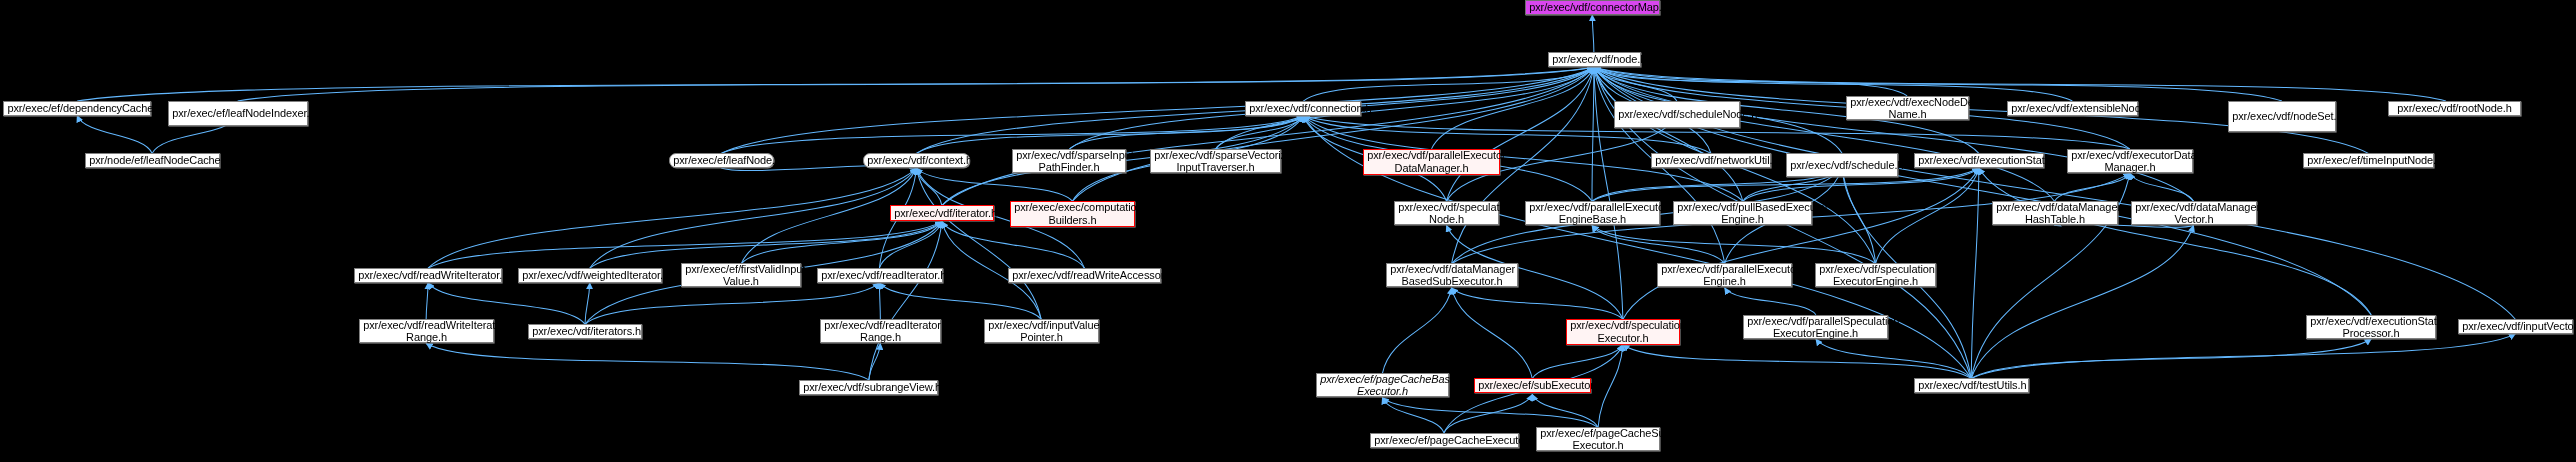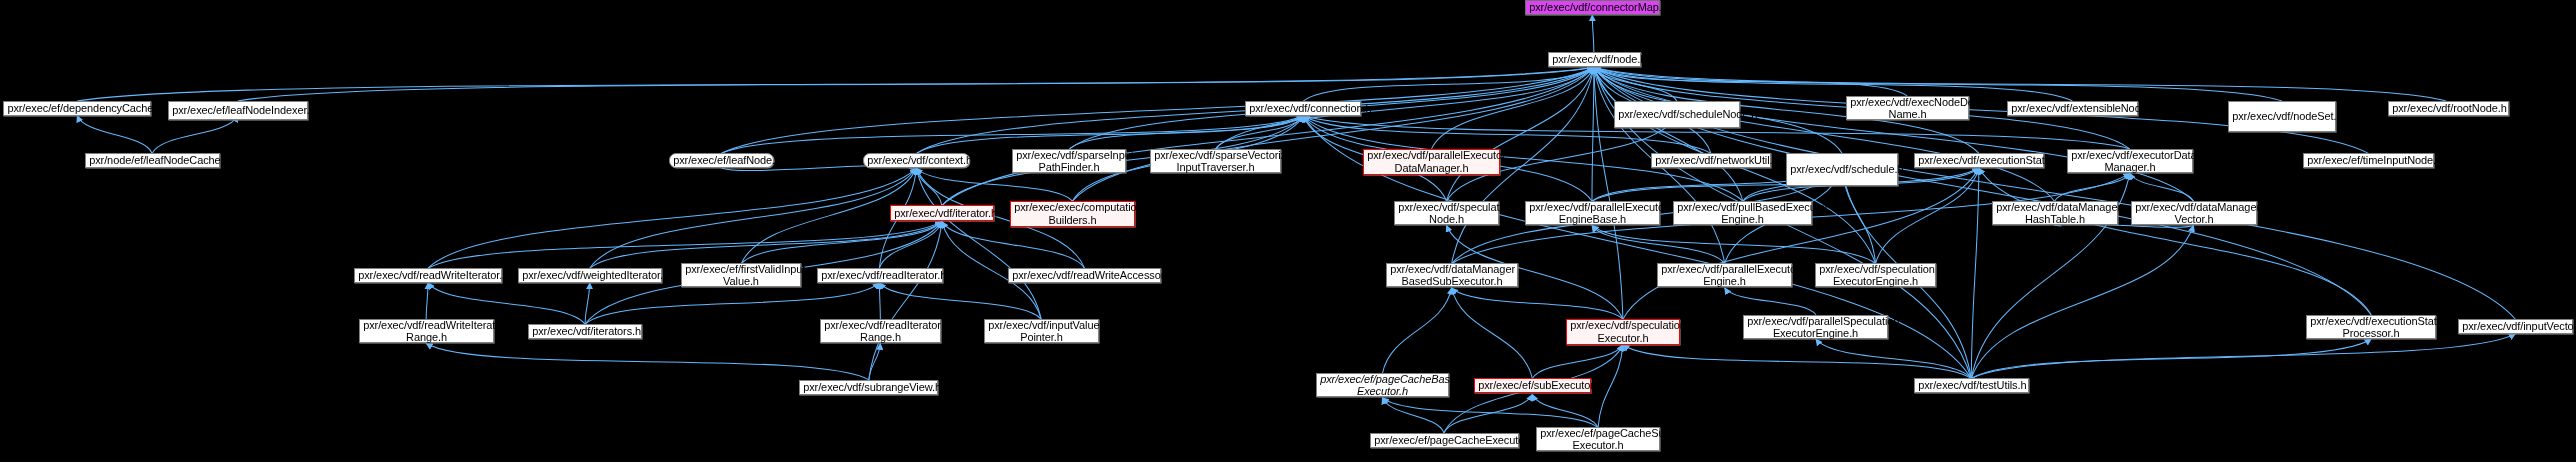--- a/index.html
+++ b/index.html
@@ -167,39 +167,39 @@
         <path d="M 3090 593 C 3060.78 554.1425, 2875.72 569.8575, 2846.5 531" fill="none" stroke="#63b8ff" stroke-width="1.6" marker-end="url(#arrow)"></path>
         <path d="M 3090 593 C 3131.82 469.3175, 3396.68 476.6825, 3438.5 353" fill="none" stroke="#63b8ff" stroke-width="1.6" marker-end="url(#arrow)"></path>
         <path d="M 3090 593 C 3119.82 436.9175, 3308.68 427.0825, 3338.5 271" fill="none" stroke="#63b8ff" stroke-width="1.6" marker-end="url(#arrow)"></path>
         <path d="M 3438.5 353 C 3412.34 362.81, 3246.66 343.19, 3220.5 353" fill="none" stroke="#63b8ff" stroke-width="1.6" marker-end="url(#arrow)"></path>
       </g>
   </svg>
   <div id="node-layer">
       <div class="node root" style="left: 1525px; top: 0px; width: 135px; height: 14.7px;"><span>pxr/exec/vdf/connectorMap.h</span></div>
       <div class="node" style="left: 1548px; top: 52px; width: 93px; height: 14.7px;"><span>pxr/exec/vdf/node.h</span></div>
       <div class="node" style="left: 3.2px; top: 101px; width: 148px; height: 14.7px;"><span>pxr/exec/ef/dependencyCache.h</span></div>
-      <div class="node" style="left: 168px; top: 101px; width: 140px; height: 19px;"><span>pxr/exec/ef/leafNodeIndexer.h</span></div>
+      <div class="node" style="left: 168px; top: 101px; width: 140px; height: 25px;"><span>pxr/exec/ef/leafNodeIndexer.h</span></div>
       <div class="node" style="left: 1245px; top: 101px; width: 116px; height: 14.7px;"><span>pxr/exec/vdf/connection.h</span></div>
       <div class="node" style="left: 1614px; top: 101px; width: 126px; height: 27px;"><span>pxr/exec/vdf/scheduleNode.h</span></div>
       <div class="node" style="left: 1846px; top: 96px; width: 123px; height: 24px;"><span>pxr/exec/vdf/execNodeDebug
 Name.h</span></div>
       <div class="node" style="left: 2007px; top: 101px; width: 131px; height: 14.7px;"><span>pxr/exec/vdf/extensibleNode.h</span></div>
       <div class="node" style="left: 2228px; top: 101px; width: 108px; height: 31px;"><span>pxr/exec/vdf/nodeSet.h</span></div>
-      <div class="node" style="left: 2388px; top: 101px; width: 121px; height: 14.7px;"><span>pxr/exec/vdf/rootNode.h</span></div>
+      <div class="node" style="left: 2388px; top: 101px; width: 133px; height: 14.7px;"><span>pxr/exec/vdf/rootNode.h</span></div>
       <div class="node" style="left: 85px; top: 153px; width: 135px; height: 14.7px;"><span>pxr/node/ef/leafNodeCache.h</span></div>
       <div class="node" style="left: 669px; top: 153px; width: 105px; height: 14.7px; border-radius: 7px;"><span>pxr/exec/ef/leafNode.h</span></div>
       <div class="node" style="left: 863px; top: 153px; width: 107px; height: 14.7px; border-radius: 7px;"><span>pxr/exec/vdf/context.h</span></div>
       <div class="node" style="left: 1012px; top: 149px; width: 114px; height: 24px;"><span>pxr/exec/vdf/sparseInput
 PathFinder.h</span></div>
       <div class="node" style="left: 1150px; top: 149px; width: 131px; height: 24px;"><span>pxr/exec/vdf/sparseVectorized
 InputTraverser.h</span></div>
       <div class="node hi" style="left: 1363px; top: 149px; width: 137px; height: 25.5px;"><span>pxr/exec/vdf/parallelExecutor
 DataManager.h</span></div>
       <div class="node" style="left: 1651px; top: 153px; width: 120px; height: 14.7px;"><span>pxr/exec/vdf/networkUtil.h</span></div>
-      <div class="node" style="left: 1786px; top: 153px; width: 112px; height: 33px;"><span>pxr/exec/vdf/schedule.h</span></div>
+      <div class="node" style="left: 1786px; top: 153px; width: 112px; height: 24px;"><span>pxr/exec/vdf/schedule.h</span></div>
       <div class="node" style="left: 1914px; top: 153px; width: 130px; height: 14.7px;"><span>pxr/exec/vdf/executionStats.h</span></div>
       <div class="node" style="left: 2067px; top: 149px; width: 126px; height: 24px;"><span>pxr/exec/vdf/executorData
 Manager.h</span></div>
       <div class="node" style="left: 2303px; top: 153px; width: 131px; height: 14.7px;"><span>pxr/exec/ef/timeInputNode.h</span></div>
       <div class="node hi" style="left: 890px; top: 205px; width: 104px; height: 16px;"><span>pxr/exec/vdf/iterator.h</span></div>
       <div class="node hi" style="left: 1010px; top: 201px; width: 125px; height: 25.5px;"><span>pxr/exec/exec/computation
 Builders.h</span></div>
       <div class="node" style="left: 1394px; top: 201px; width: 105px; height: 24px;"><span>pxr/exec/vdf/speculation
 Node.h</span></div>
       <div class="node" style="left: 1525px; top: 201px; width: 135px; height: 24px;"><span>pxr/exec/vdf/parallelExecutor

